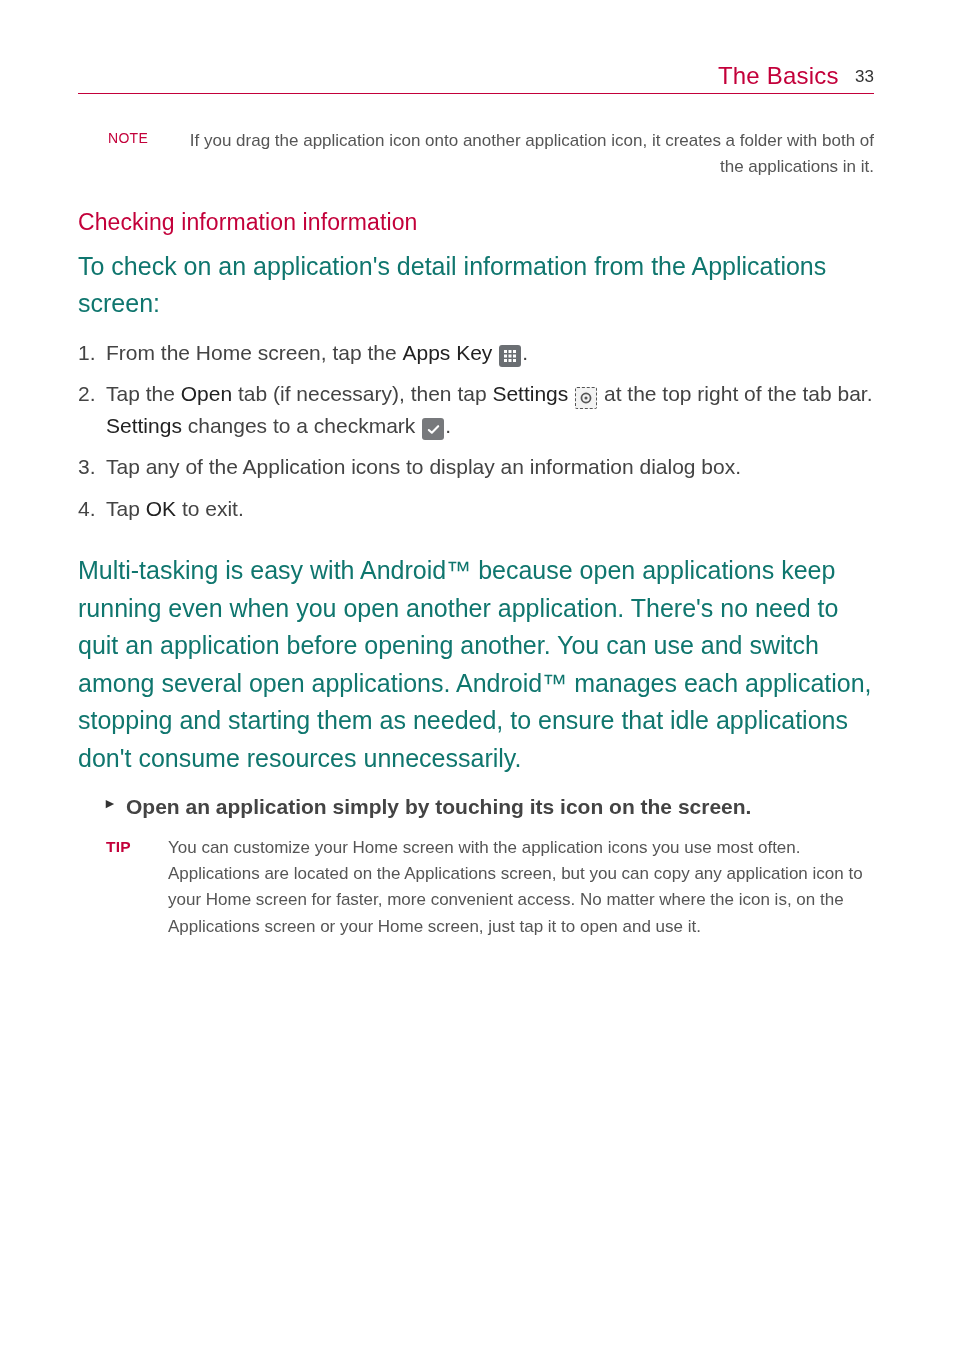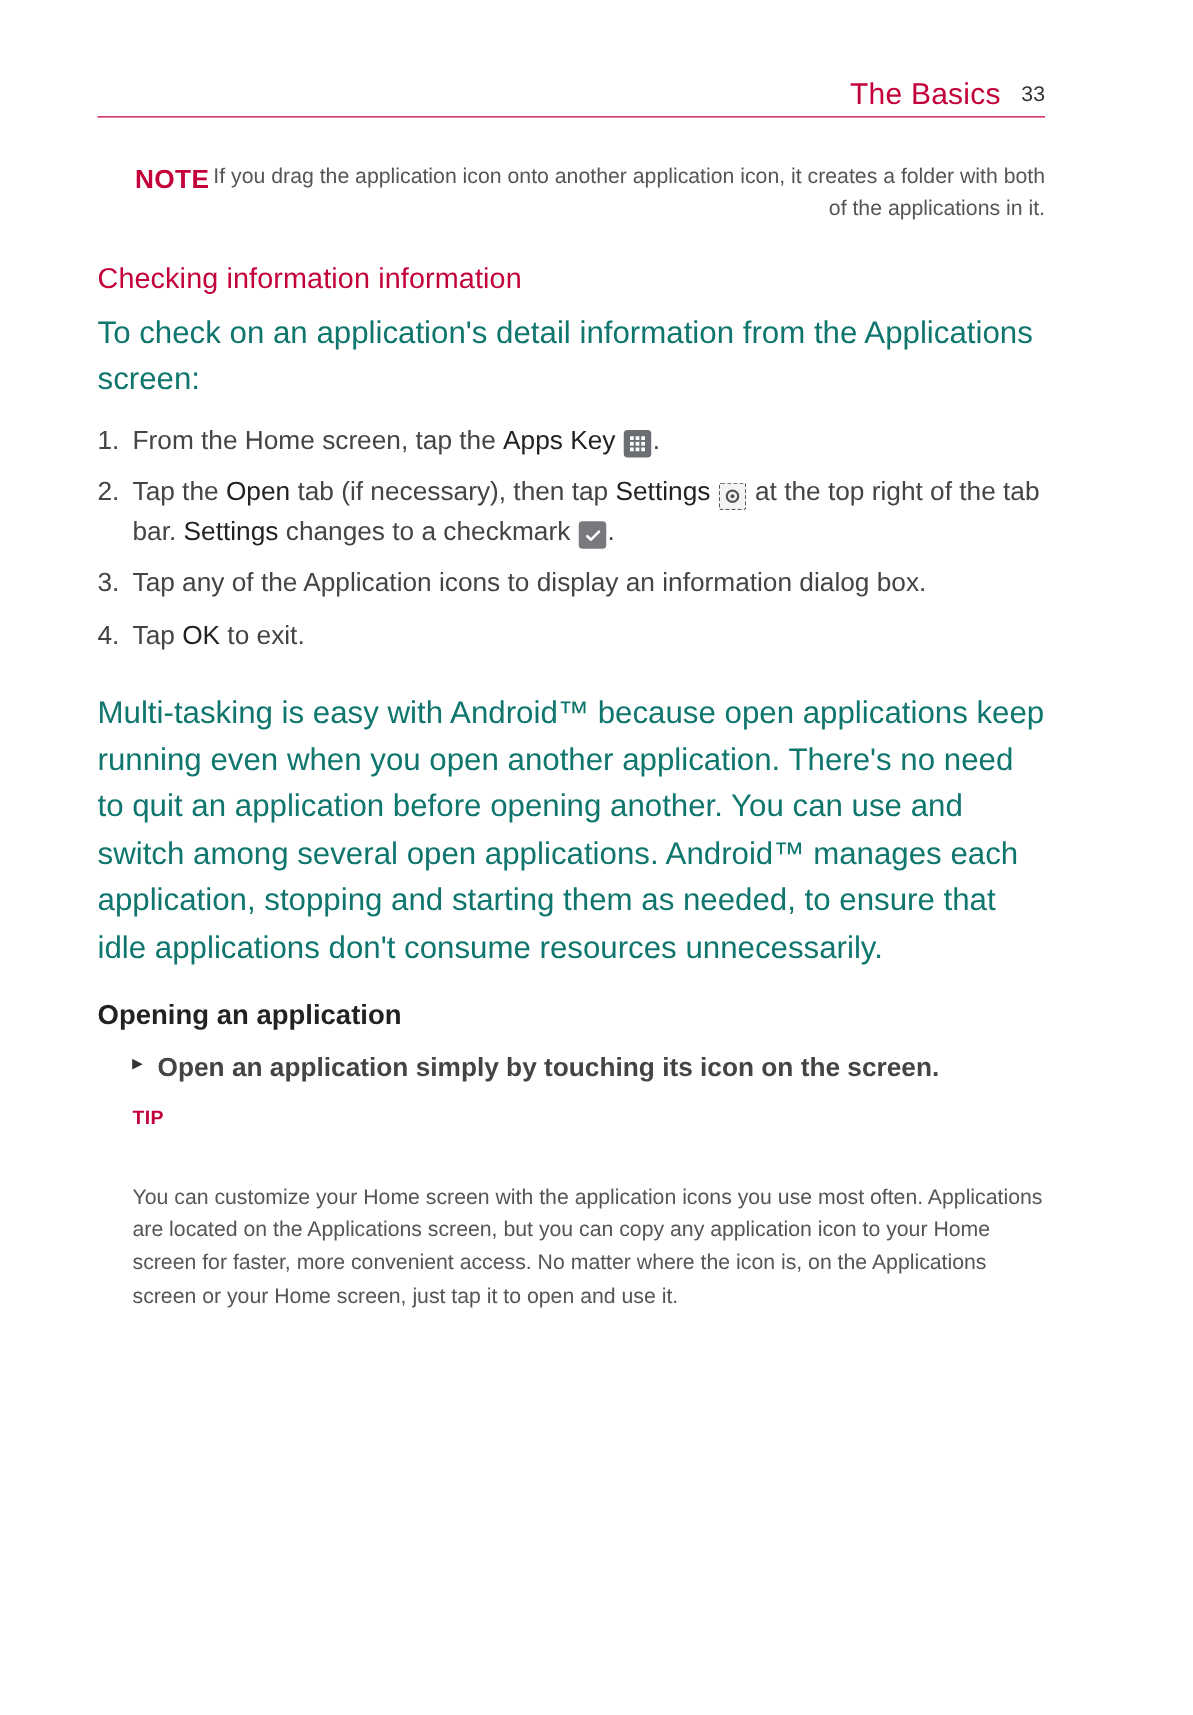--- a/index.html
+++ b/index.html
@@ -6,21 +6,21 @@
   body {
     width: 954px;
     height: 1372px;
     background: #fff;
     font-family: "Helvetica Neue", Helvetica, Arial, sans-serif;
     color: #333;
     position: relative;
     font-weight: 300;
   }
   .page {
-    padding: 62px 118px 0 78px;
+    padding: 62px 80px 0 78px;
   }
   .header {
     border-bottom: 1.5px solid #c3003a;
     padding-bottom: 3px;
     margin-bottom: 34px;
     text-align: right;
   }
   .header-title {
     display: inline;
     color: #c3003a;
@@ -39,23 +39,23 @@
   .note-block {
     margin: 10px 0 28px 30px;
     font-size: 17px;
     line-height: 1.55;
     color: #555;
     font-weight: 300;
     display: flex;
   }
   .note-label {
     color: #c3003a;
-    font-weight: 700;
+    font-weight: 400;
     flex: 0 0 62px;
-    font-size: 21px;
+    font-size: 14px;
     letter-spacing: 0.3px;
   }
   .note-text { flex: 1; text-align: right; }
   .section-title {
     color: #c3003a;
     font-size: 23px;
     font-weight: 400;
     margin-bottom: 12px;
     letter-spacing: 0.1px;
   }
@@ -115,21 +115,20 @@
     font-size: 15px;
     color: #333;
   }
   .tip-block {
     margin: 8px 0 0 28px;
     font-size: 17px;
     line-height: 1.55;
     color: #555;
     font-weight: 300;
     display: flex;
-    flex-direction: column;
   }
   .tip-label {
     color: #c3003a;
     font-weight: 700;
     flex: 0 0 62px;
     font-size: 15.5px;
     letter-spacing: 0.3px;
   }
   .tip-text { flex: 1; }
   .strong { font-weight: 400; color: #222; }
@@ -210,21 +209,20 @@
     </li>
     <li>Tap any of the Application icons to display an information dialog box.</li>
     <li>
       <span>Tap </span><span class="strong">OK</span><span> to exit.</span>
     </li>
   </ol>
 
   <div class="section2">
     <p class="body-p">Multi-tasking is easy with Android™ because open applications keep running even when you open another application. There's no need to quit an application before opening another. You can use and switch among several open applications. Android™ manages each application, stopping and starting them as needed, to ensure that idle applications don't consume resources unnecessarily.</p>
 
-    <div class="bold-heading">Opening an application</div>
     <ul class="bullets">
       <li>Open an application simply by touching its icon on the screen.</li>
     </ul>
 
     <div class="tip-block">
       <div class="tip-label">TIP</div>
       <div class="tip-text">You can customize your Home screen with the application icons you use most often. Applications are located on the Applications screen, but you can copy any application icon to your Home screen for faster, more convenient access. No matter where the icon is, on the Applications screen or your Home screen, just tap it to open and use it.</div>
     </div>
   </div>
 

